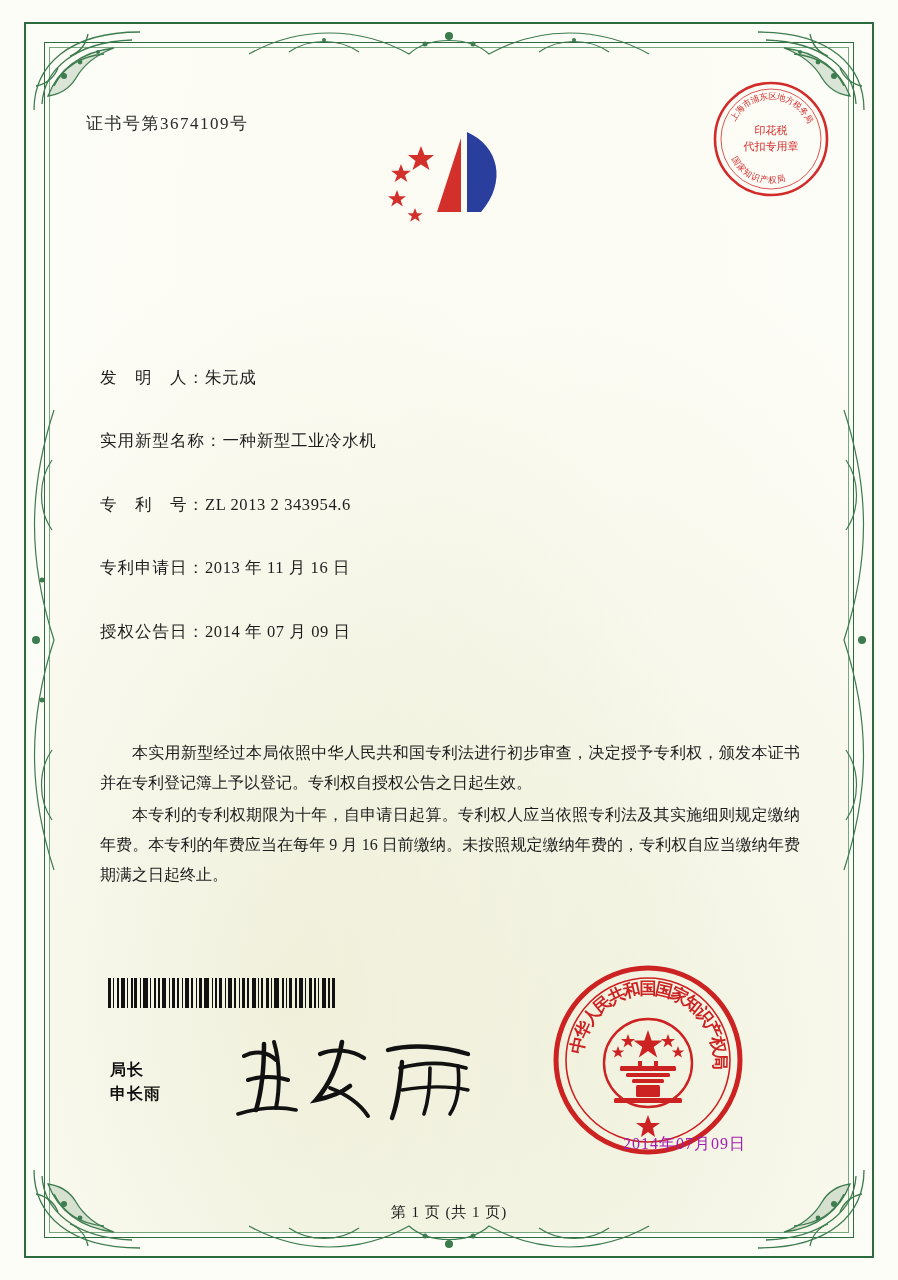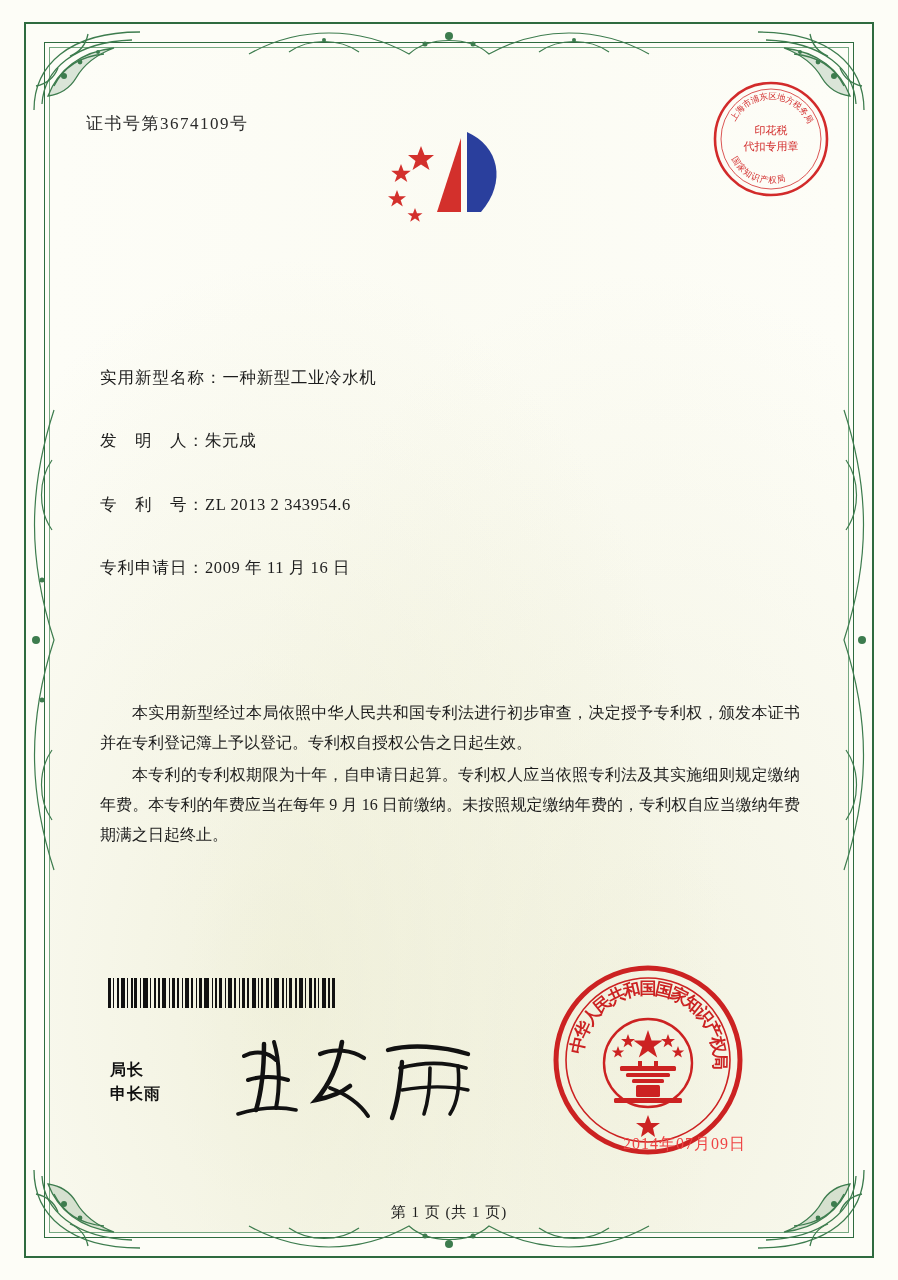--- a/index.html
+++ b/index.html
@@ -155,21 +155,21 @@
     letter-spacing: 1px;
   }
   .field-value {
     letter-spacing: 0.6px;
   }
 
   
   .body-text {
     position: absolute;
     left: 100px;
-    top: 698px;
+    top: 738px;
     width: 700px;
     font-size: 16px;
     line-height: 30px;
     color: #1d1d1d;
     text-align: justify;
   }
   .body-text p {
     margin: 0 0 2px 0;
     text-indent: 32px;
   }
@@ -218,21 +218,21 @@
     width: 200px;
     height: 200px;
   }
   .gov-seal svg { width: 100%; height: 100%; display: block; }
 
   .seal-date {
     position: absolute;
     right: 152px;
     bottom: 125px;
     font-size: 16px;
-    color: #ef4444;
+    color: #a21caf;
     letter-spacing: 1px;
     white-space: nowrap;
   }
 
   
   .footer {
     position: absolute;
     left: 0; right: 0;
     bottom: 58px;
     text-align: center;
@@ -389,30 +389,33 @@
         <text x="61" y="105" text-anchor="middle" transform="rotate(-14 61 61)">局</text>
       </g>
       <text x="61" y="56" text-anchor="middle" fill="#d22b2b" font-family="'DejaVu Serif',serif" font-size="11">印花税</text>
       <text x="61" y="72" text-anchor="middle" fill="#d22b2b" font-family="'DejaVu Serif',serif" font-size="11">代扣专用章</text>
     </svg>
   </div>
 
 
   <div class="fields">
     <div class="field-row">
-      <span class="field-label">实用新型名称：</span><span class="field-value">一种新型工业冷水机</span>
+      <span class="field-label">发　明　人：</span><span class="field-value">朱元成</span>
     </div>
     <div class="field-row">
-      <span class="field-label">发　明　人：</span><span class="field-value">朱元成</span>
+      <span class="field-label">实用新型名称：</span><span class="field-value">一种新型工业冷水机</span>
     </div>
     <div class="field-row">
       <span class="field-label">专　利　号：</span><span class="field-value">ZL 2013 2 343954.6</span>
     </div>
     <div class="field-row">
-      <span class="field-label">专利申请日：</span><span class="field-value">2009 年 11 月 16 日</span>
+      <span class="field-label">专利申请日：</span><span class="field-value">2013 年 11 月 16 日</span>
+    </div>
+    <div class="field-row">
+      <span class="field-label">授权公告日：</span><span class="field-value">2014 年 07 月 09 日</span>
     </div>
   </div>
 
   <div class="body-text">
     <p>本实用新型经过本局依照中华人民共和国专利法进行初步审查，决定授予专利权，颁发本证书并在专利登记簿上予以登记。专利权自授权公告之日起生效。</p>
     <p>本专利的专利权期限为十年，自申请日起算。专利权人应当依照专利法及其实施细则规定缴纳年费。本专利的年费应当在每年 9 月 16 日前缴纳。未按照规定缴纳年费的，专利权自应当缴纳年费期满之日起终止。</p>
   </div>
 
   <div class="barcode">
     <i style="width:3px;margin-right:2px"></i>

